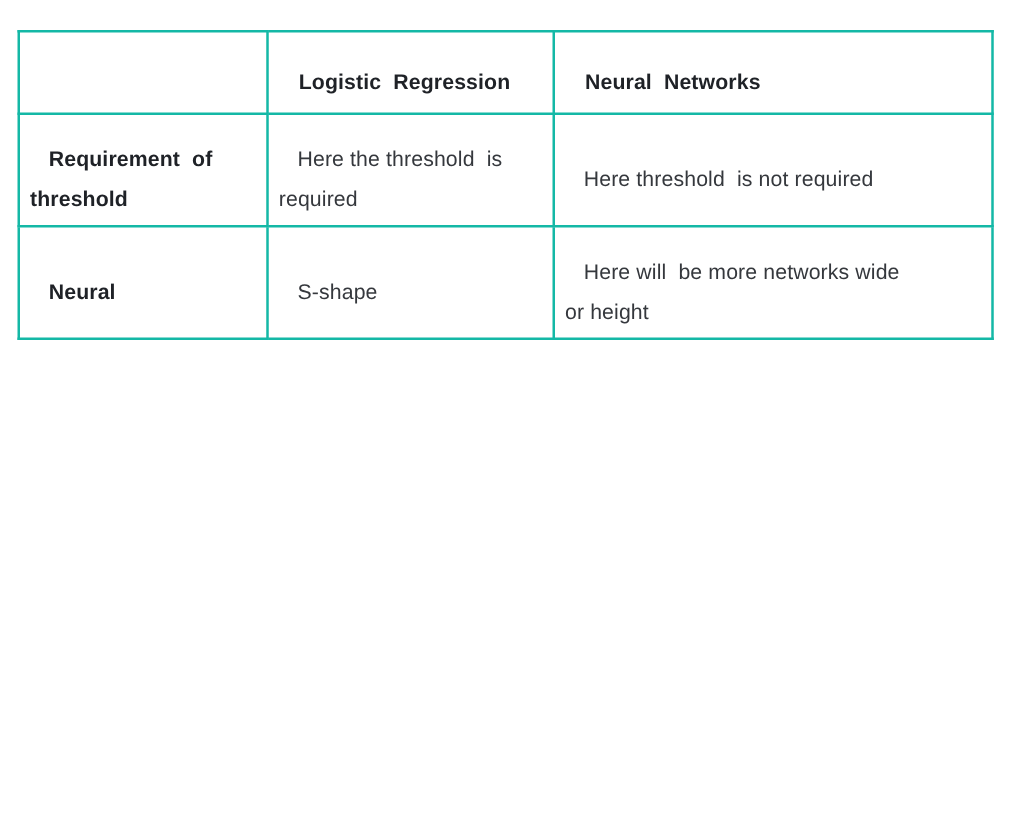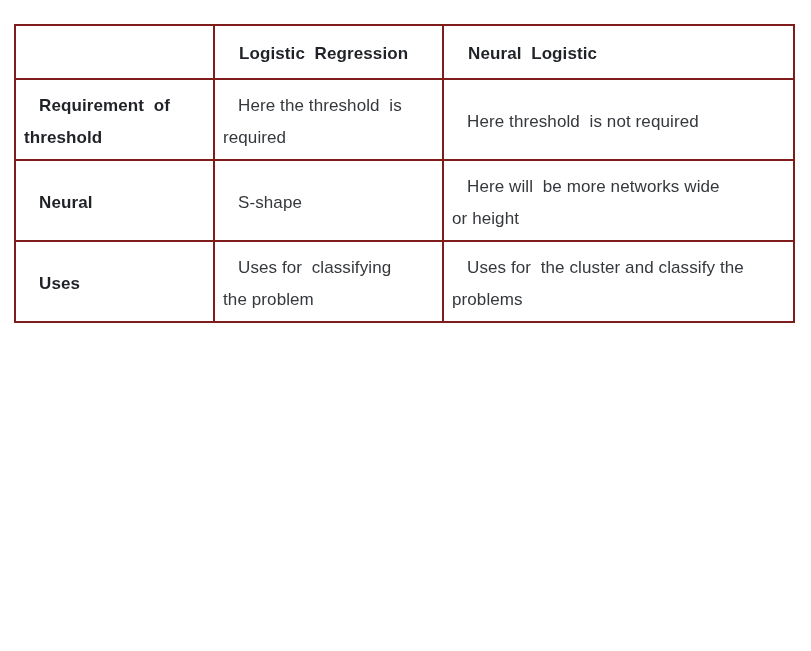--- a/index.html
+++ b/index.html
@@ -15,26 +15,26 @@
     left: 14px;
     top: 24px;
     border-collapse: collapse;
     table-layout: fixed;
     width: 779px;
   }
   col.c1 { width: 199px; }
   col.c2 { width: 229px; }
   col.c3 { width: 351px; }
   th, td {
-    border: 2px solid #7f1d1d;
+    border: 2px solid #14b8a6;
     vertical-align: middle;
     text-align: left;
     font-size: 17px;
     line-height: 32px;
-    padding: 8px 6px 4px 8px;
+    padding: 20px 6px 4px 8px;
     text-indent: 15px;
     white-space: pre;          
     overflow: hidden;
     letter-spacing: 0.1px;
   }
   tr.hdr th {
     height: 40px;
     font-weight: 700;
     color: #1f2227;
     text-indent: 16px;
@@ -56,38 +56,31 @@
 <table class="cmp">
   <colgroup>
     <col class="c1">
       <col class="c2">
       <col class="c3">
   </colgroup>
   <thead>
     <tr class="hdr">
       <th></th>
       <th>Logistic  Regression</th>
-      <th>Neural  Logistic</th>
+      <th>Neural  Networks</th>
     </tr>
   </thead>
   <tbody>
     <tr>
       <th>Requirement  of
 threshold</th>
       <td>Here the threshold  is
 required</td>
       <td>Here threshold  is not required</td>
     </tr>
     <tr>
       <th>Neural</th>
       <td>S-shape</td>
       <td>Here will  be more networks wide
 or height</td>
     </tr>
-    <tr>
-      <th>Uses</th>
-      <td>Uses for  classifying
-the problem</td>
-      <td>Uses for  the cluster and classify the
-problems</td>
-    </tr>
   </tbody>
 </table>
 
 </body></html>

